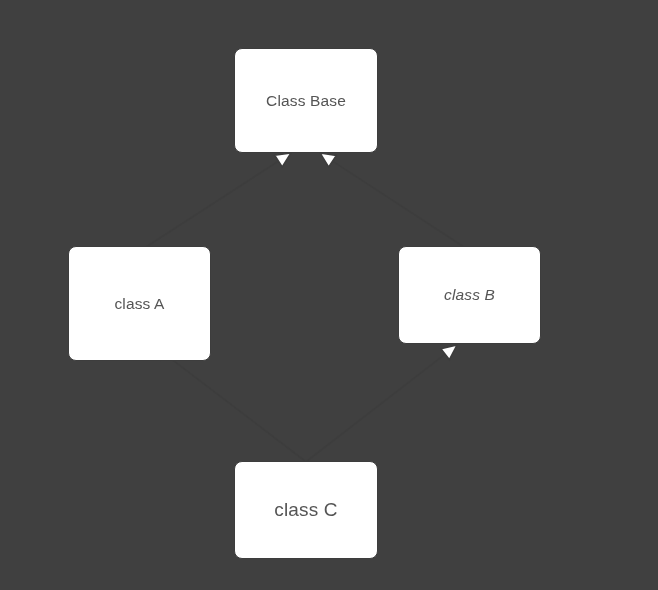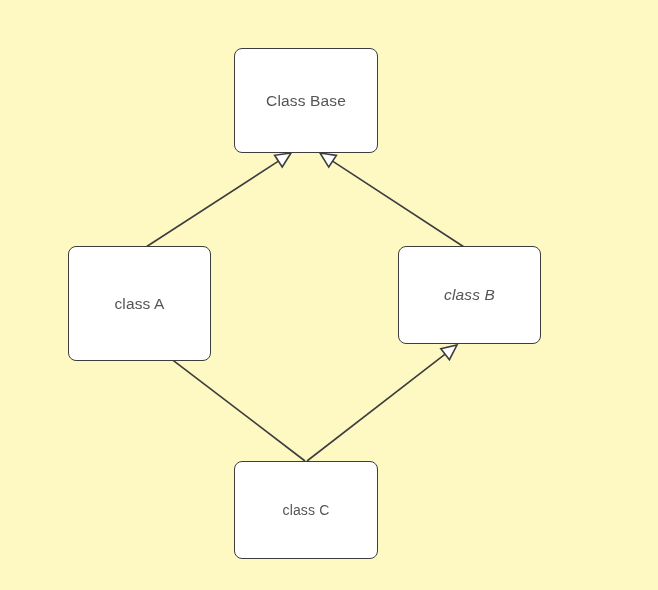--- a/index.html
+++ b/index.html
@@ -10,21 +10,21 @@
   body {
     width: 658px;
     height: 590px;
     font-family: "Liberation Sans", sans-serif;
     overflow: hidden;
   }
   #diagram-canvas {
     position: relative;
     width: 658px;
     height: 590px;
-    background: #fef9c3;
+    background: #404040;
   }
   #edge-layer {
     position: absolute;
     left: 0;
     top: 0;
     width: 658px;
     height: 590px;
   }
   .class-node {
     position: absolute;
@@ -68,16 +68,16 @@
 
   <div class="class-node" style="left: 68px; top: 246px; width: 143px; height: 115px; border-color: rgb(61, 61, 61); background: rgb(255, 255, 255); border-width: 1.6px; border-radius: 8px;">
     <span class="class-node-label" style="color: rgb(85, 85, 85); font-size: 15.5px;">class A</span>
   </div>
 
   <div class="class-node" style="left: 398px; top: 246px; width: 143px; height: 98px; border-color: rgb(61, 61, 61); background: rgb(255, 255, 255); border-width: 1.6px; border-radius: 8px; font-style: italic;">
     <span class="class-node-label" style="color: rgb(85, 85, 85); font-size: 15.5px;">class B</span>
   </div>
 
   <div class="class-node" style="left: 234px; top: 461px; width: 144px; height: 98px; border-color: rgb(61, 61, 61); background: rgb(255, 255, 255); border-width: 1.6px; border-radius: 8px;">
-    <span class="class-node-label" style="color: rgb(85, 85, 85); font-size: 14px;">class C</span>
+    <span class="class-node-label" style="color: rgb(85, 85, 85); font-size: 19px;">class C</span>
   </div>
 
 </div>
 
 </body></html>

